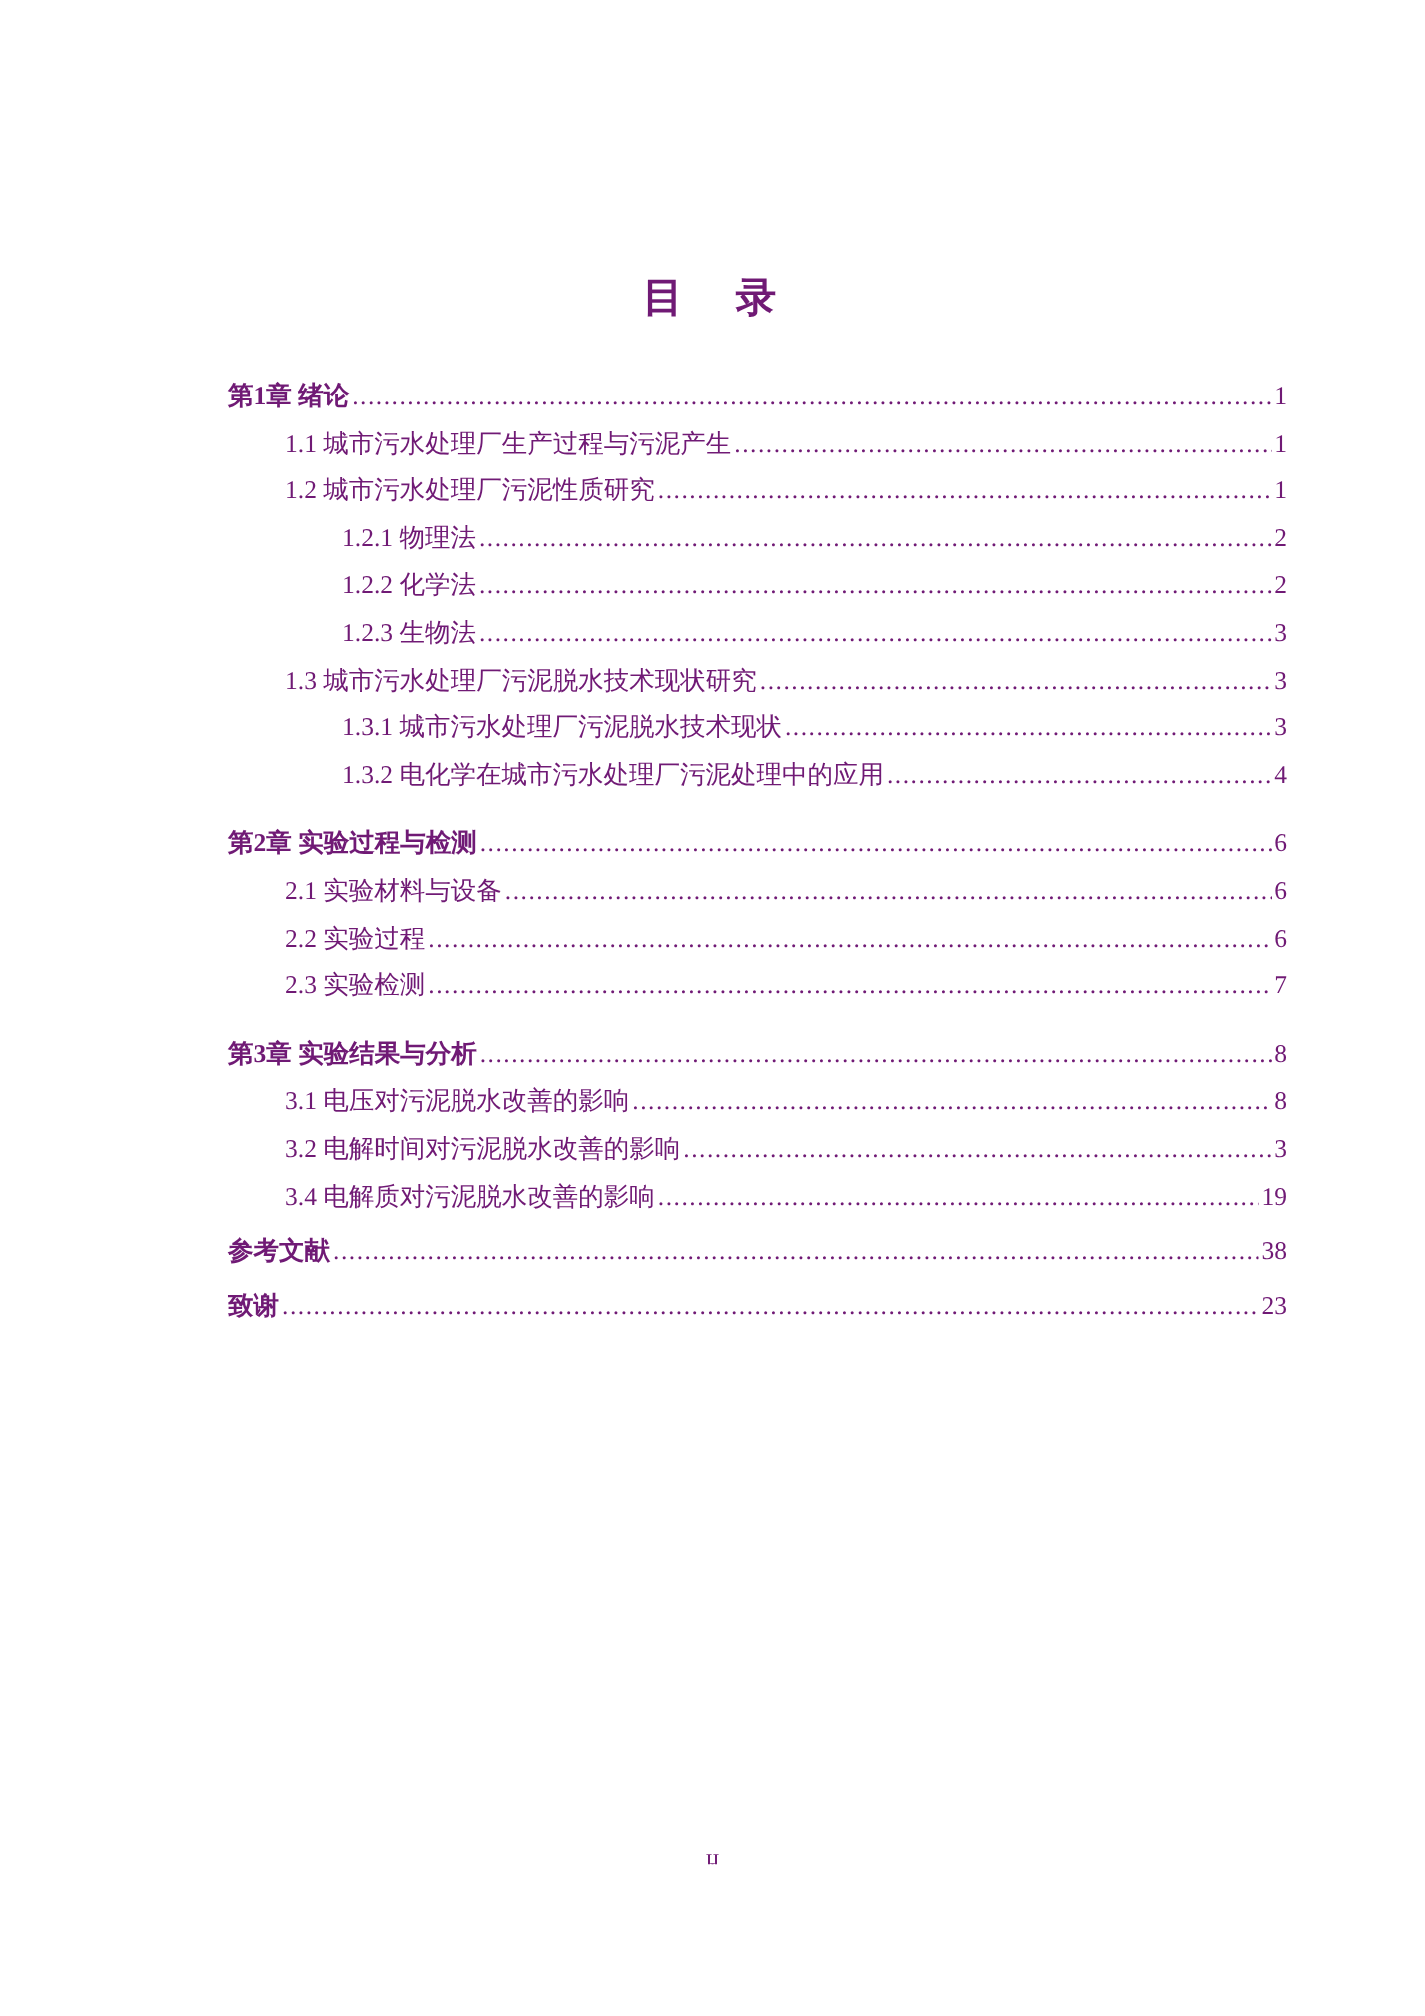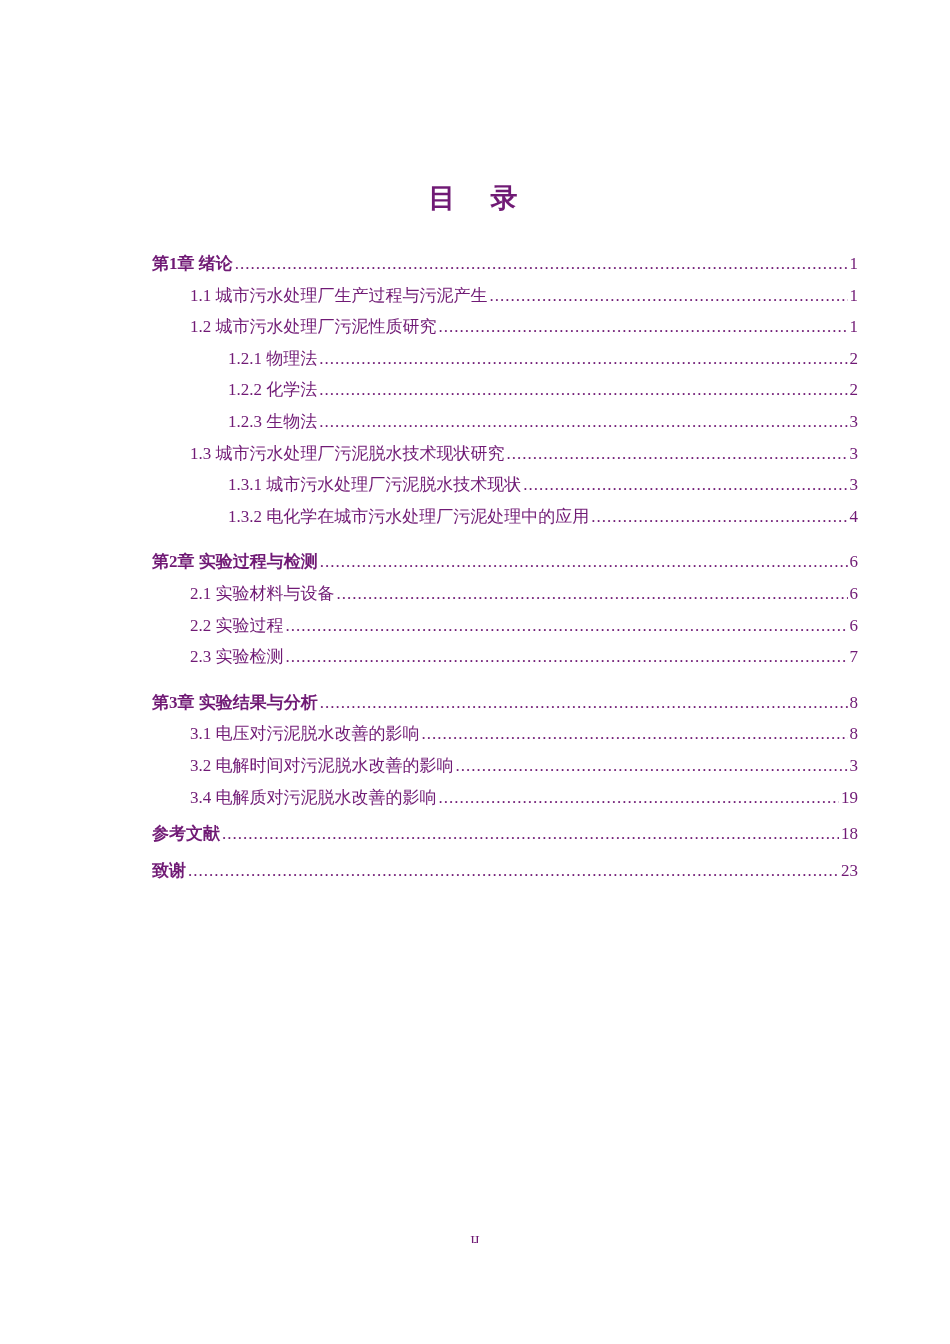--- a/index.html
+++ b/index.html
@@ -155,21 +155,21 @@
         <span class="pagenum">3</span>
       </div>
       <div class="row l1">
         <span class="label">3.4 电解质对污泥脱水改善的影响</span>
         <span class="leader"></span>
         <span class="pagenum">19</span>
       </div>
       <div class="row l0 bold gap-sm">
         <span class="label">参考文献</span>
         <span class="leader"></span>
-        <span class="pagenum">18</span>
+        <span class="pagenum">38</span>
       </div>
       <div class="row l0 bold gap-sm">
         <span class="label">致谢</span>
         <span class="leader"></span>
         <span class="pagenum">23</span>
       </div>
     </div>
 
   <div class="footer footer-1">I</div>
   <div class="footer footer-2">II</div>

